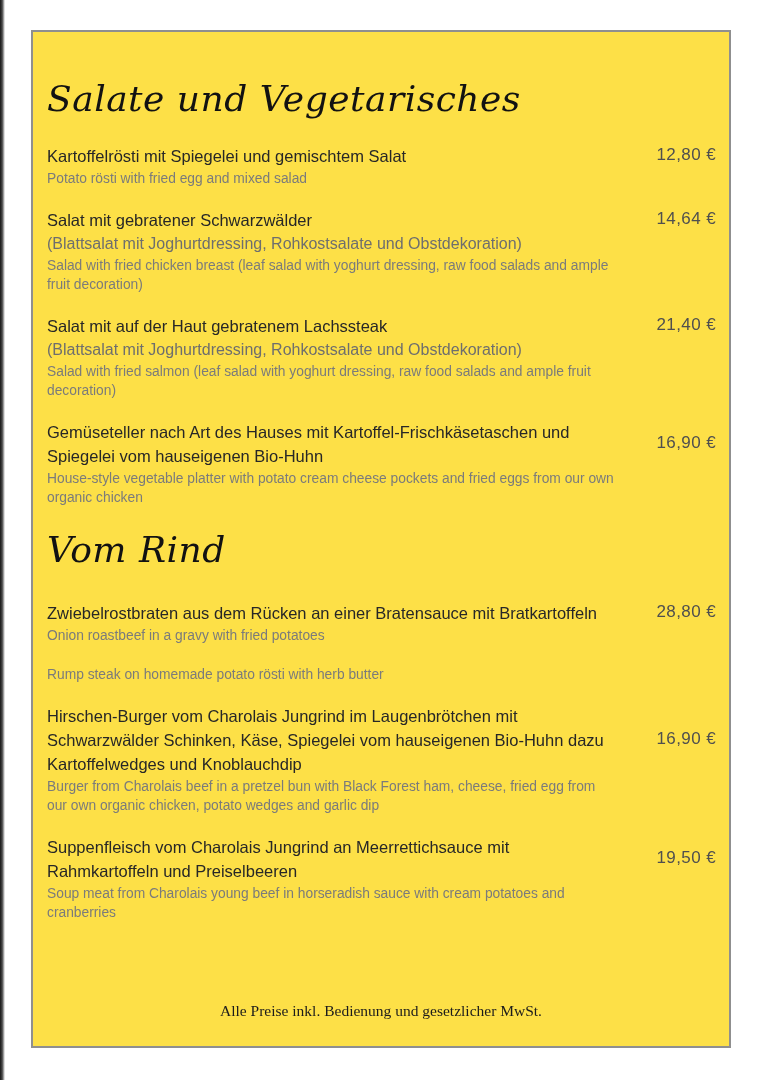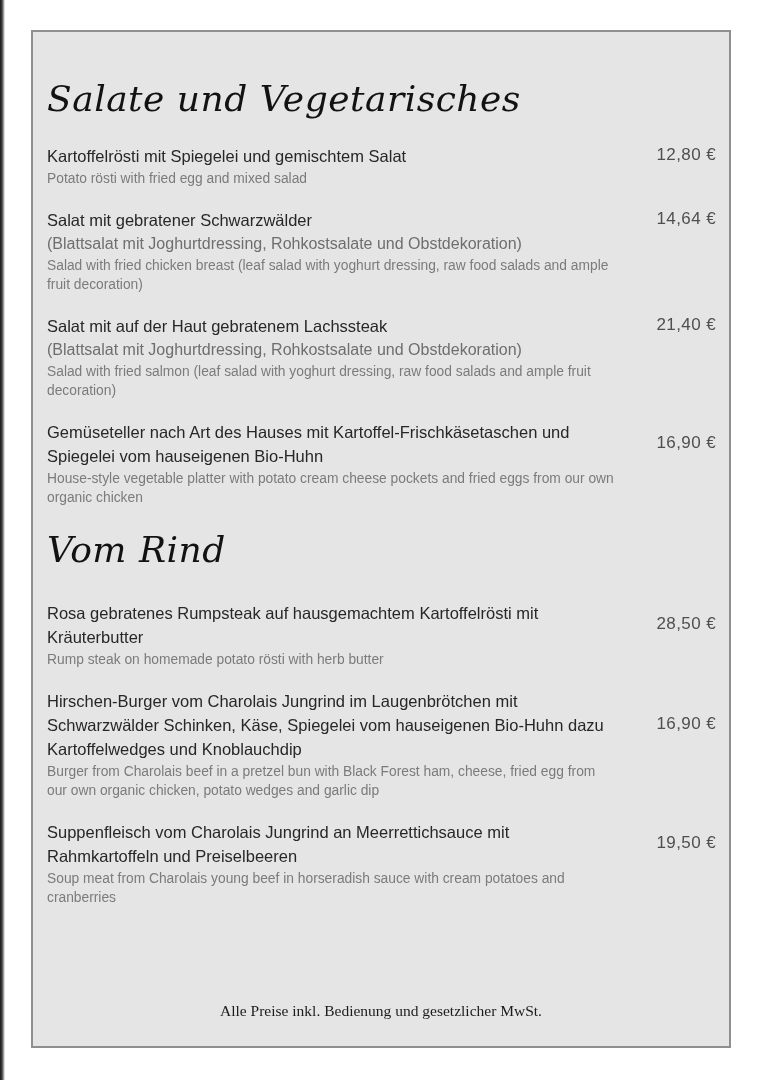--- a/index.html
+++ b/index.html
@@ -23,21 +23,21 @@
     z-index: 5;
   }
   .frame {
     position: absolute;
     left: 31px;
     top: 30px;
     width: 700px;
     height: 1018px;
     box-sizing: border-box;
     border: 2px solid #8f8f8f;
-    background: #e5e5e5;
+    background: #fde047;
     padding: 30px 13px 0 14px;
   }
   .section-title {
     font-family: "DejaVu Serif", serif;
     font-style: italic;
     font-weight: 500;
     font-size: 36px;
     line-height: 46px;
     color: #121212;
     letter-spacing: 0.5px;
@@ -124,26 +124,29 @@
   <div class="item">
     <div class="item-head">
       <div class="item-name">Gemüseteller nach Art des Hauses mit Kartoffel-Frischkäsetaschen und Spiegelei vom hauseigenen Bio-Huhn</div>
       <div class="item-price">16,90 €</div>
     </div>
     <div class="item-translation">House-style vegetable platter with potato cream cheese pockets and fried eggs from our own organic chicken</div>
   </div>
 
   <div class="section-title second">Vom Rind</div>
 
+  <div class="item">
+    <div class="item-head">
+      <div class="item-name">Zwiebelrostbraten aus dem Rücken an einer Bratensauce mit Bratkartoffeln</div>
+      <div class="item-price">28,80 €</div>
+    </div>
+    <div class="item-translation">Onion roastbeef in a gravy with fried potatoes</div>
+  </div>
 
   <div class="item">
-    <div class="item-head">
-      <div class="item-name">Rosa gebratenes Rumpsteak auf hausgemachtem Kartoffelrösti mit Kräuterbutter</div>
-      <div class="item-price">28,50 €</div>
-    </div>
     <div class="item-translation">Rump steak on homemade potato rösti with herb butter</div>
   </div>
 
   <div class="item">
     <div class="item-head">
       <div class="item-name">Hirschen-Burger vom Charolais Jungrind im Laugenbrötchen mit Schwarzwälder Schinken, Käse, Spiegelei vom hauseigenen Bio-Huhn dazu Kartoffelwedges und Knoblauchdip</div>
       <div class="item-price">16,90 €</div>
     </div>
     <div class="item-translation">Burger from Charolais beef in a pretzel bun with Black Forest ham, cheese, fried egg from our own organic chicken, potato wedges and garlic dip</div>
   </div>

